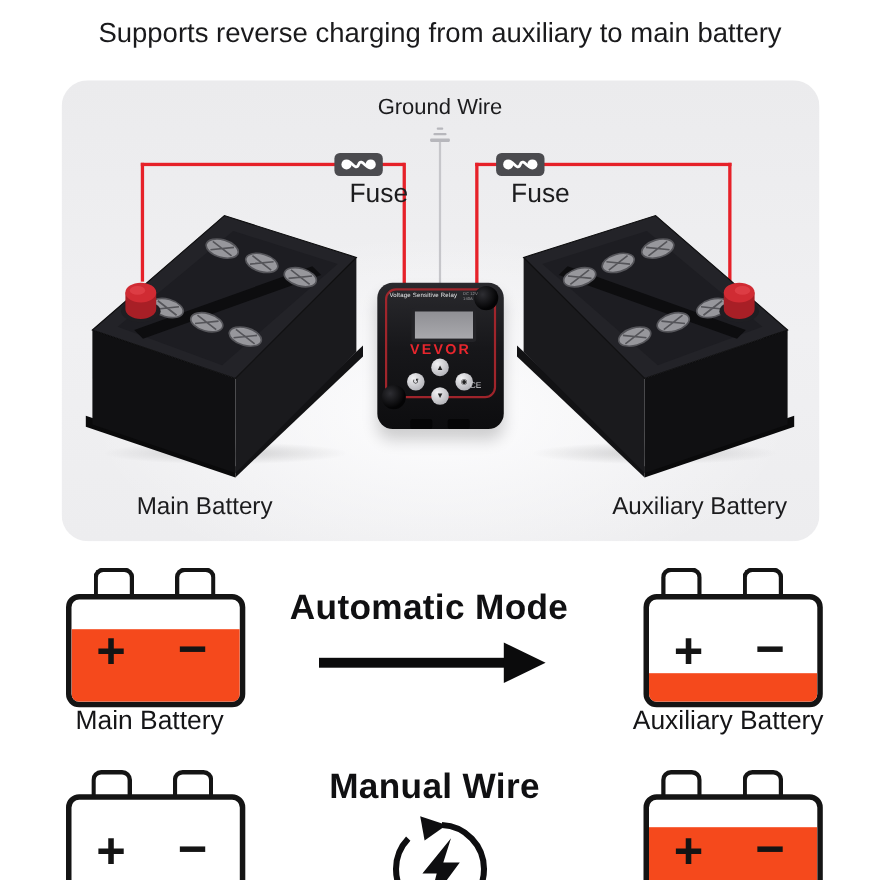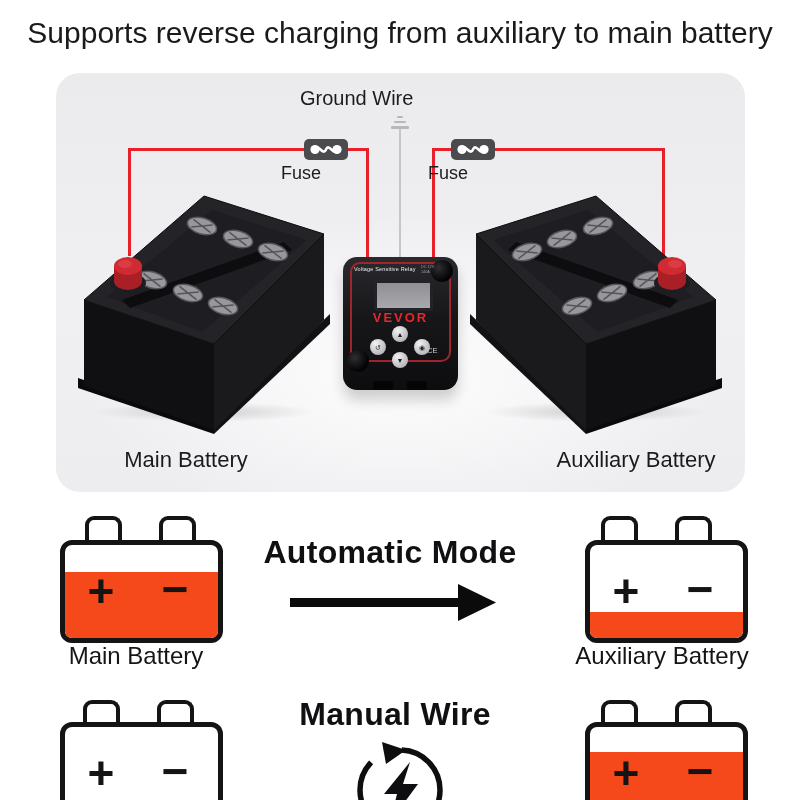--- a/index.html
+++ b/index.html
@@ -2,31 +2,31 @@
 <html><head>
 <meta charset="utf-8">
 <style>
   :root{ --orange:#f5491c; --wire:#e62129; --ink:#161618; }
   html,body{margin:0;padding:0;}
   body{
     width:800px;height:800px;position:relative;overflow:hidden;background:#ffffff;
     font-family:"Liberation Sans",sans-serif;color:var(--ink);
   }
   .abs{position:absolute;}
-  .title{top:16px;left:0;width:800px;text-align:center;font-size:30px;font-weight:400;color:#1a1a1c;}
+  .title{top:16px;left:0;width:800px;text-align:center;font-size:25px;font-weight:400;color:#1a1a1c;}
   .panel{left:56px;top:73px;width:689px;height:419px;border-radius:24px;
     background:
       radial-gradient(75% 62% at 50% 72%, #fdfdfe 0%, rgba(253,253,254,0) 62%),
       linear-gradient(180deg,#ebebed 0%, #f0f0f2 55%, #ededef 100%);}
-  .ground-label{top:87px;left:300px;width:200px;text-align:left;font-size:20px;color:#1c1c1e;}
+  .ground-label{top:87px;left:300px;width:200px;text-align:center;font-size:20px;color:#1c1c1e;}
   .gbar{position:absolute;background:#b7b7bc;height:2px;border-radius:1px;}
   .ground-line{left:399px;top:129px;width:2px;height:133px;background:#c6c6ca;}
   .wire{background:var(--wire);}
   .fuse{width:44px;height:21px;background:#4b4b4f;border-radius:5px;display:flex;align-items:center;justify-content:center;}
-  .fuse-label{top:163px;width:90px;text-align:left;font-size:18px;color:#1c1c1e;}
+  .fuse-label{top:163px;width:90px;text-align:right;font-size:24px;color:#1c1c1e;}
   .photo-caption{top:447px;width:200px;text-align:center;font-size:22px;color:#1b1b1d;}
   .floor-shadow{height:28px;background:radial-gradient(50% 50% at 50% 50%, rgba(0,0,0,0.16), rgba(0,0,0,0) 72%);}
   
   .relay{left:343px;top:257px;width:115px;height:133px;border-radius:14px;
     background:linear-gradient(180deg,#2a2a2e 0%, #17171a 45%, #0d0d0f 100%);
     box-shadow:0 10px 14px rgba(0,0,0,0.18);}
   .relay-frame{left:7px;top:5px;width:97px;height:96px;border:2px solid #a8262c;border-radius:10px;opacity:.95;}
   .relay-hole{width:22px;height:22px;border-radius:50%;
     background:radial-gradient(circle at 35% 35%, #2e2e33, #040405 65%);}
   .relay-title{left:11px;top:9px;width:150px;color:#e9e9eb;font-size:10px;

